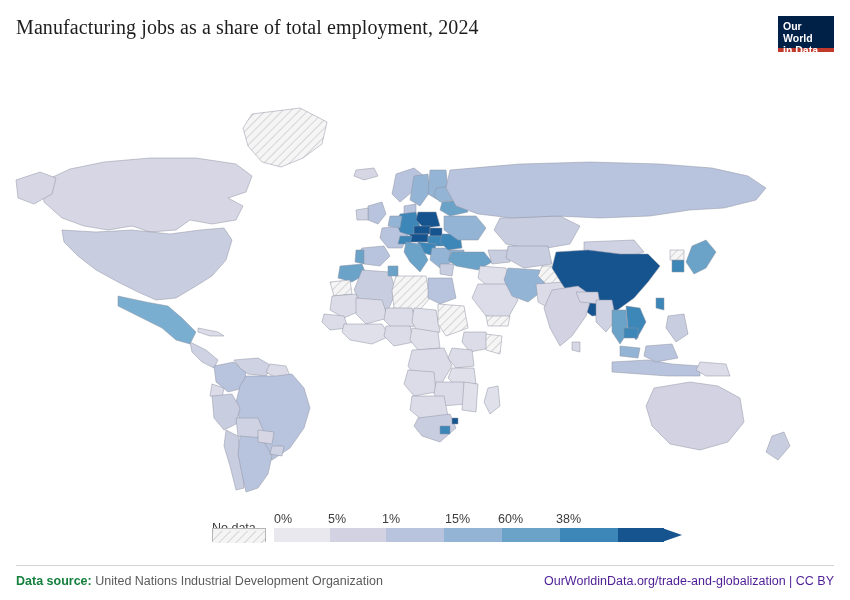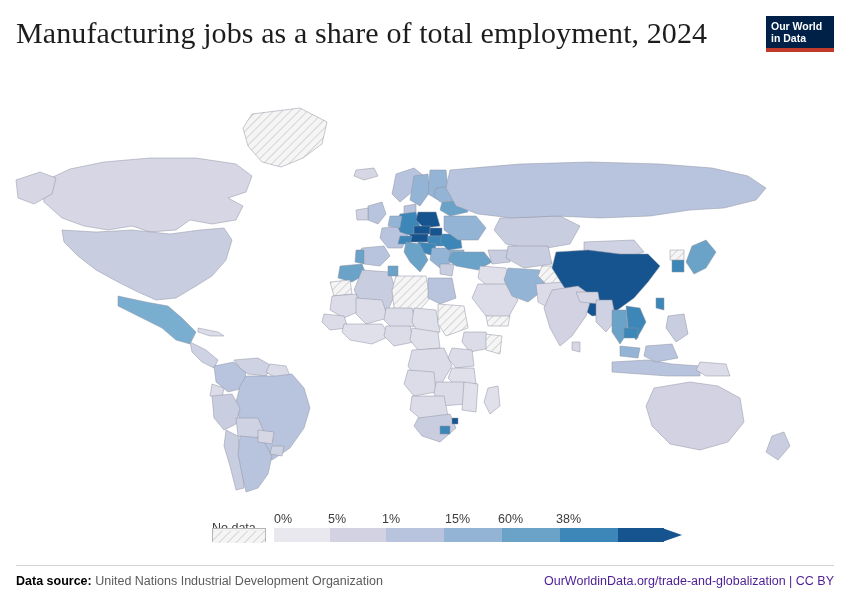--- a/index.html
+++ b/index.html
@@ -20,31 +20,31 @@
     width: 850px;
     height: 600px;
     box-sizing: border-box;
   }
   
   .title {
     position: absolute;
     left: 16px;
     top: 16px;
     font-family: "Liberation Serif", serif;
-    font-size: 30px;
+    font-size: 20px;
     font-weight: 400;
     color: #1d1d1d;
     letter-spacing: 0.1px;
     white-space: nowrap;
   }
   .owid-logo {
     position: absolute;
     right: 16px;
     top: 16px;
-    width: 68px;
+    width: 56px;
     height: 36px;
     background: #002147;
     color: #ffffff;
     font-family: "Liberation Sans", sans-serif;
     font-weight: bold;
     font-size: 10.5px;
     line-height: 12px;
     padding: 4px 5px 0 5px;
     box-sizing: border-box;
     border-bottom: 4px solid #c0392b;
@@ -120,21 +120,21 @@
     right: 16px;
     bottom: 12px;
     border-top: 1px solid #d3d3d3;
     padding-top: 8px;
     font-size: 12.5px;
     color: #5b5b5b;
     display: flex;
     justify-content: space-between;
     align-items: baseline;
   }
-  .footer b { color: #000000; }
+  .footer b { color: #15803d; }
   .footer-right { color: #4c1d95; }
 </style>
 </head>
 <body>
 
 <div class="page">
 
   <div class="title">Manufacturing jobs as a share of total employment, 2024</div>
 
   <div class="owid-logo">

